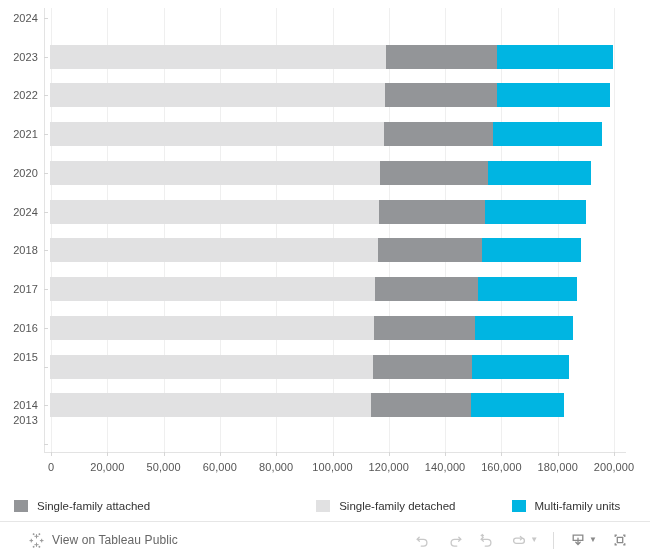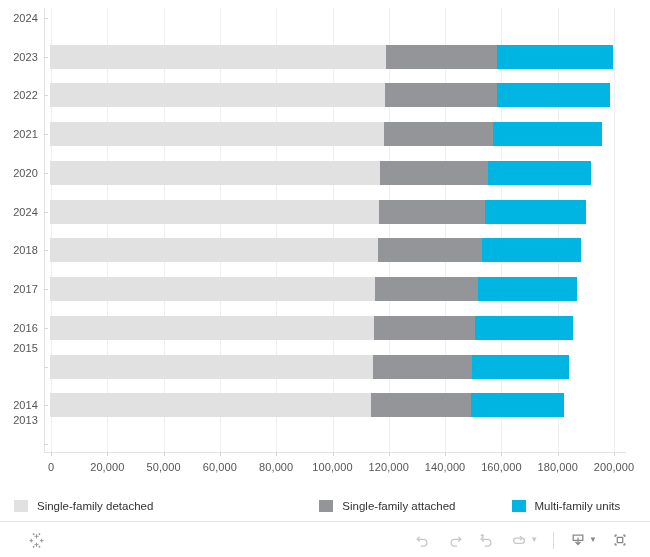--- a/index.html
+++ b/index.html
@@ -92,21 +92,21 @@
         <div class="y-tick" style="top: 172.909px;">2020</div>
         <div class="y-tickmark" style="top: 172.909px;"></div>
         <div class="y-tick" style="top: 211.636px;">2024</div>
         <div class="y-tickmark" style="top: 211.636px;"></div>
         <div class="y-tick" style="top: 250.364px;">2018</div>
         <div class="y-tickmark" style="top: 250.364px;"></div>
         <div class="y-tick" style="top: 289.091px;">2017</div>
         <div class="y-tickmark" style="top: 289.091px;"></div>
         <div class="y-tick" style="top: 327.818px;">2016</div>
         <div class="y-tickmark" style="top: 327.818px;"></div>
-        <div class="y-tick" style="top: 348px;">2015</div>
+        <div class="y-tick" style="top: 357px;">2015</div>
         <div class="y-tickmark" style="top: 366.545px;"></div>
         <div class="y-tick" style="top: 405.273px; text-align: right;">2014</div>
         <div class="y-tickmark" style="top: 405.273px;"></div>
         <div class="y-tick" style="top: 420px;">2013</div>
         <div class="y-tickmark" style="top: 444px;"></div>
       </div>
     <div class="rows">
         <div class="bar-row" style="top: 56.7273px;">
           <div class="seg seg-detached" style="width: 336.111px; background: rgb(225, 225, 226);"></div>
           <div class="seg seg-attached" style="width: 110.911px; background: rgb(147, 149, 152);"></div>
@@ -180,26 +180,26 @@
       <div class="x-tickmark" style="left: 501.4px;"></div>
       <div class="x-tick" style="left: 501.4px;">160,000</div>
       <div class="x-tickmark" style="left: 557.7px;"></div>
       <div class="x-tick" style="left: 557.7px;">180,000</div>
       <div class="x-tickmark" style="left: 614px;"></div>
       <div class="x-tick" style="left: 614px;">200,000</div>
     </div>
 
   <div class="legend">
     <div class="legend-item">
+      <span class="swatch" style="background: rgb(147, 149, 152);"></span>
+      <span>Single-family attached</span>
+    </div>
+    <div class="legend-item">
       <span class="swatch" style="background: rgb(225, 225, 226);"></span>
       <span>Single-family detached</span>
-    </div>
-    <div class="legend-item">
-      <span class="swatch" style="background: rgb(147, 149, 152);"></span>
-      <span>Single-family attached</span>
     </div>
     <div class="legend-item">
       <span class="swatch" style="background: rgb(0, 181, 226);"></span>
       <span>Multi-family units</span>
     </div>
   </div>
 
   <div class="toolbar">
     <div class="tb-left">
       <span class="tb-logo">
@@ -207,20 +207,21 @@
           <path d="M8.5 2.2v4.2M6.4 4.3h4.2"></path>
           <path d="M3.3 6.8v3.6M1.5 8.6h3.6"></path>
           <path d="M13.7 6.8v3.6M11.9 8.6h3.6"></path>
           <path d="M8.5 10.6v4.2M6.4 12.7h4.2"></path>
           <path d="M5.6 1.3v1.8M4.7 2.2h1.8"></path>
           <path d="M11.4 1.3v1.8M10.5 2.2h1.8"></path>
           <path d="M5.6 13.9v1.8M4.7 14.8h1.8"></path>
           <path d="M11.4 13.9v1.8M10.5 14.8h1.8"></path>
         </svg>
       </span>
+      <span class="tb-label">View on Tableau Public</span>
     </div>
 
     <div class="tb-right">
       <div class="tb-btn">
         <svg width="18" height="18" viewBox="0 0 18 18" fill="none" stroke="currentColor" stroke-width="1.3" stroke-linecap="round">
           <path d="M5.2 6.2 3.2 8.3 5.4 10.2"></path>
           <path d="M3.4 8.3h6.1a3.4 3.4 0 0 1 0 6.8H7.2"></path>
         </svg>
       </div>
       <div class="tb-btn">

